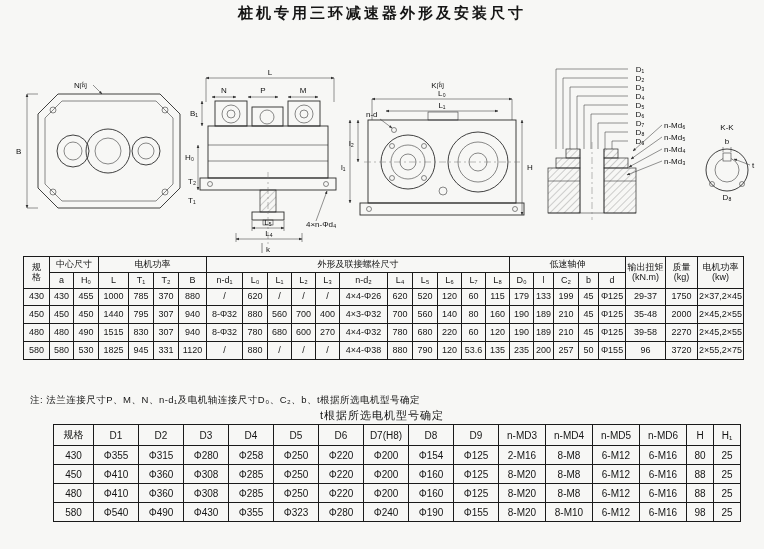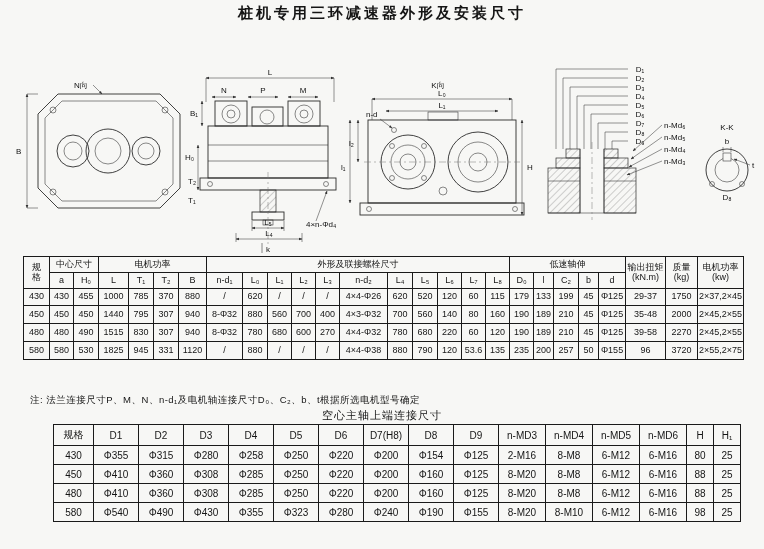--- a/index.html
+++ b/index.html
@@ -397,21 +397,21 @@
           <td>50</td>
           <td>Φ155</td>
           <td>96</td>
           <td>3720</td>
           <td>2×55,2×75</td>
         </tr>
       </tbody>
   </table>
 
   <div class="note">注: 法兰连接尺寸P、M、N、n-d₁及电机轴连接尺寸D₀、C₂、b、t根据所选电机型号确定</div>
-  <div class="subtitle">空心主轴上端连接尺寸</div>
+  <div class="subtitle">t根据所选电机型号确定</div>
 
   <table class="t2">
     <colgroup>
       <col style="width:40px">
       <col style="width:45px">
         <col style="width:45px">
         <col style="width:45px">
         <col style="width:45px">
         <col style="width:45px">
       <col style="width:45px">

